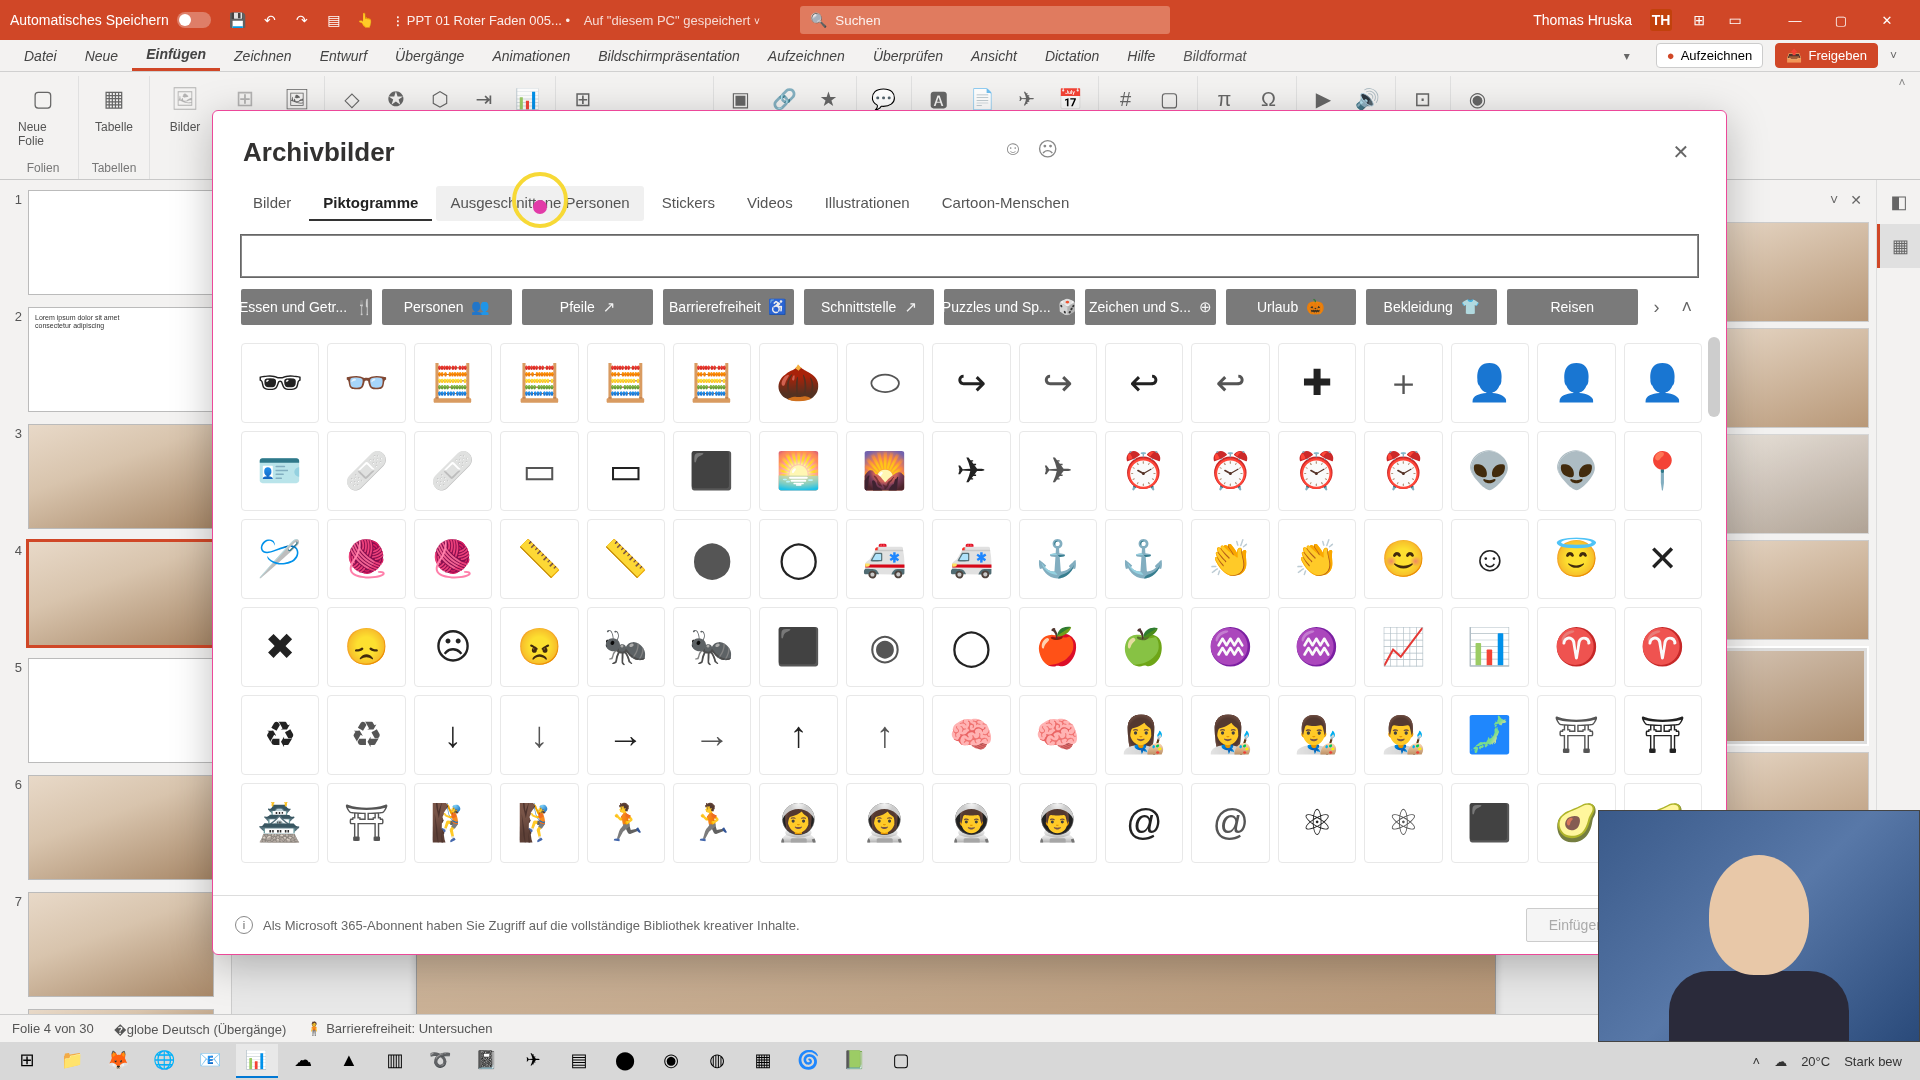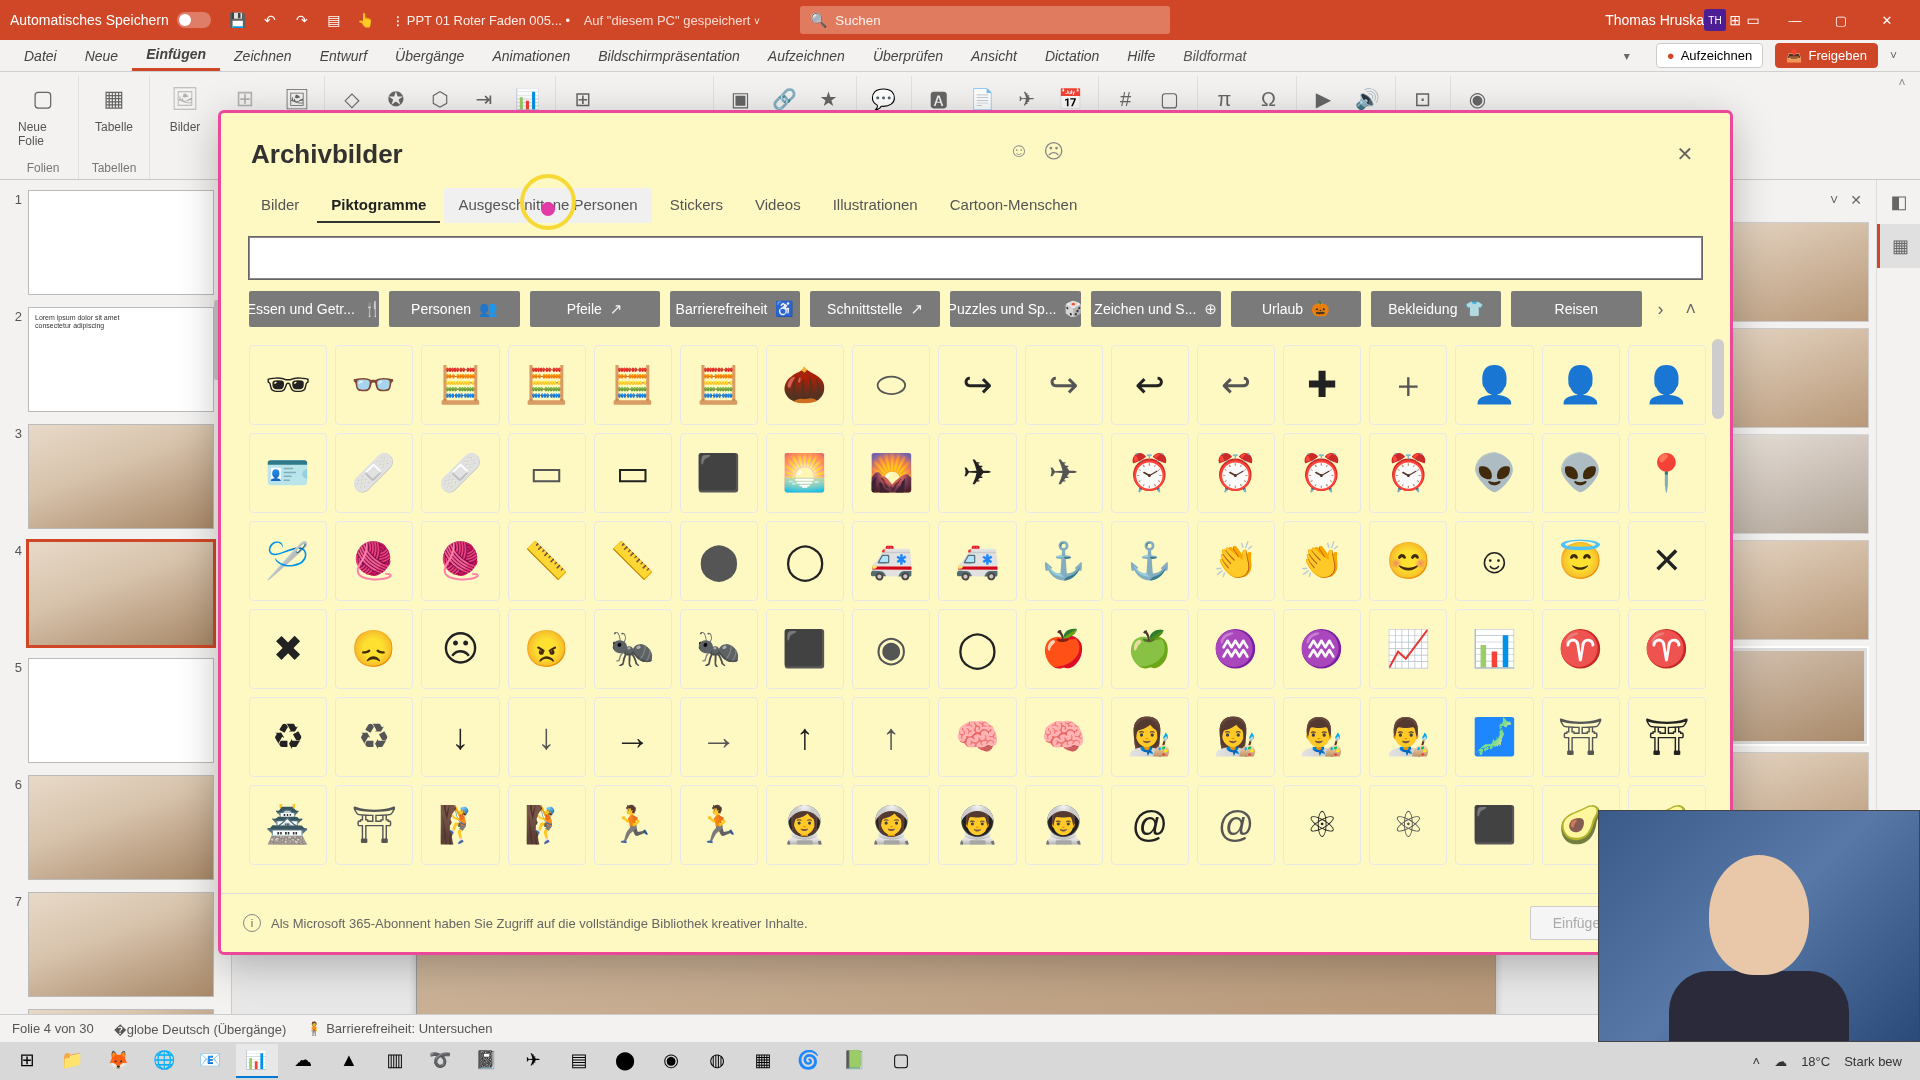--- a/index.html
+++ b/index.html
@@ -10,22 +10,22 @@
 .titlebar .autosave { display:flex; align-items:center; gap:8px; }
 .toggle { width: 34px; height: 16px; background: rgba(255,255,255,0.3); border-radius: 8px; position: relative; }
 .toggle::after { content:''; position:absolute; width:12px; height:12px; background:white; border-radius:50%; top:2px; left:2px;}
 .titlebar .qat { display: flex; gap: 14px; margin-left: 18px; align-items:center; }
 .tb-icon { width: 18px; height: 18px; display:flex; align-items:center; justify-content:center; color:white; font-size:14px;}
 .titlebar .filename { color: rgba(255,255,255,0.9); font-size: 13px;}
 .titlebar .filename .saved { margin-left: 10px; color: rgba(255,255,255,0.8);}
 .titlebar .search { margin-left: 40px; height: 28px; width: 370px; background: #e07b5f; border-radius: 3px; display:flex; align-items:center; padding: 0 10px; color: white;}
 .titlebar .search input { background:transparent; border:none; color:white; margin-left:8px; width:100%; outline:none;}
 .titlebar .search input::placeholder { color: rgba(255,255,255,0.9);}
-.titlebar .right { margin-left:auto; display:flex; align-items:center; justify-content:center;}
-.titlebar .avatar { width:22px; height:22px; background:#4c1d95; border-radius:3px; display:flex; align-items:center; justify-content:center; font-size:10px;}
+.titlebar .right { margin-left:auto; display:flex; align-items:center; gap:18px;justify-content:center;}
+.titlebar .avatar { width:22px; height:22px; background:#c2410c; border-radius:3px; display:flex; align-items:center; justify-content:center; font-size:14px;font-weight:bold;}
 .win-controls { display:flex; gap:0; margin-left:10px;}
 .win-btn { width:46px; height:40px; display:flex; align-items:center; justify-content:center; color:white; font-size:13px;}
 
 
 .ribbon-tabs { height: 32px; background: #f3f2f1; display:flex; align-items:center; padding: 0 10px; border-bottom: 1px solid #d0d0d0; font-size: 14px;}
 .rtab { padding: 6px 14px; cursor:pointer; color:#444;font-style:italic; }
 .rtab.active { border-bottom: 3px solid #d04727; font-weight:bold; }
 .rtab.context { color:#555; }
 .ribbon-tabs .right-actions { margin-left:auto; display:flex; gap:12px; align-items:center;}
 .ra-btn { padding: 4px 10px; border:1px solid #ccc; border-radius:4px; font-size:13px; display:flex; align-items:center; gap:6px; background:white;}
@@ -60,21 +60,21 @@
 .side-strip { width:240px; background:#f3f2f1; border-left:1px solid #ccc; padding:8px; position:relative;}
 .side-toolbar { position:absolute; right:0; top:0; width:44px; height:100%; background:#f3f2f1; border-left:1px solid #ddd;}
 .side-tool-btn { width:44px; height:44px; display:flex; align-items:center; justify-content:center; color:#666; font-size:18px;}
 .side-tool-btn.active { background:#e0e0e0; border-left:3px solid #d04727;}
 .side-header { display:flex; justify-content:flex-end; gap:12px; padding:4px 50px 8px 4px; color:#666; font-size:14px;}
 .side-thumb { width:180px; height:100px; background:linear-gradient(160deg,#e8d9c8,#b89878); margin:6px 0; border:1px solid #ccc;}
 .side-thumb.bw { filter: grayscale(0.6) brightness(1.05);}
 .side-thumb.paint { background: linear-gradient(160deg,#d8c8b8,#a88868); border:2px solid white; box-shadow:inset 0 0 0 3px #ddd;}
 
 
-.dialog { position:absolute; left:218px; top:110px; width:1515px; height:845px; background:#fef9c3; border:3px solid #ec4899; box-shadow: 0 10px 40px rgba(0,0,0,0.25); border-radius:6px; display:flex; flex-direction:column; z-index:100;}
+.dialog { position:absolute; left:212px; top:110px; width:1515px; height:845px; background:#ffffff; border:1px solid #ec4899; box-shadow: 0 10px 40px rgba(0,0,0,0.25); border-radius:6px; display:flex; flex-direction:column; z-index:100;}
 .dialog-head { display:flex; align-items:flex-start; padding: 26px 30px 0 30px;}
 .dialog-title { font-size:26px; font-weight:600; color:#323130;}
 .dialog-close { margin-left:auto; font-size:20px; color:#666; cursor:pointer; width:30px; height:30px; display:flex; align-items:center; justify-content:center;}
 .dialog-faces { margin-left:auto; display:flex; gap:14px; color:#888; font-size:20px;}
 .dtabs { display:flex; gap:4px; padding: 18px 26px 0 26px; font-size:15px; color:#555;}
 .dtab { padding: 8px 14px; cursor:pointer; position:relative;}
 .dtab.active { font-weight:700; color:#222; border-bottom:2px solid #333;}
 .dtab.hover { background:#f0f0f0; border-radius:3px;}
 .cursor-ring { position:absolute; width:56px; height:56px; border:4px solid #f7d936; border-radius:50%; top:-14px; left:50%; transform:translateX(-50%); pointer-events:none;}
 .cursor-dot { position:absolute; width:14px; height:14px; background:#e23ba8; border-radius:50%; top:14px; left:50%; transform:translateX(-50%);}
@@ -568,21 +568,21 @@
   <div class="task-icon">⬤</div>
   <div class="task-icon">◉</div>
   <div class="task-icon">◍</div>
   <div class="task-icon">▦</div>
   <div class="task-icon">🌀</div>
   <div class="task-icon">📗</div>
   <div class="task-icon">▢</div>
   <div class="tray">
     <span>˄</span>
     <span>☁</span>
-    <span>18°C</span>
+    <span>20°C</span>
     <span>Stark bew</span>
   </div>
 </div>
 
 <div class="webcam">
   <div class="body"></div>
   <div class="head"></div>
 </div>
 
 </body></html>

